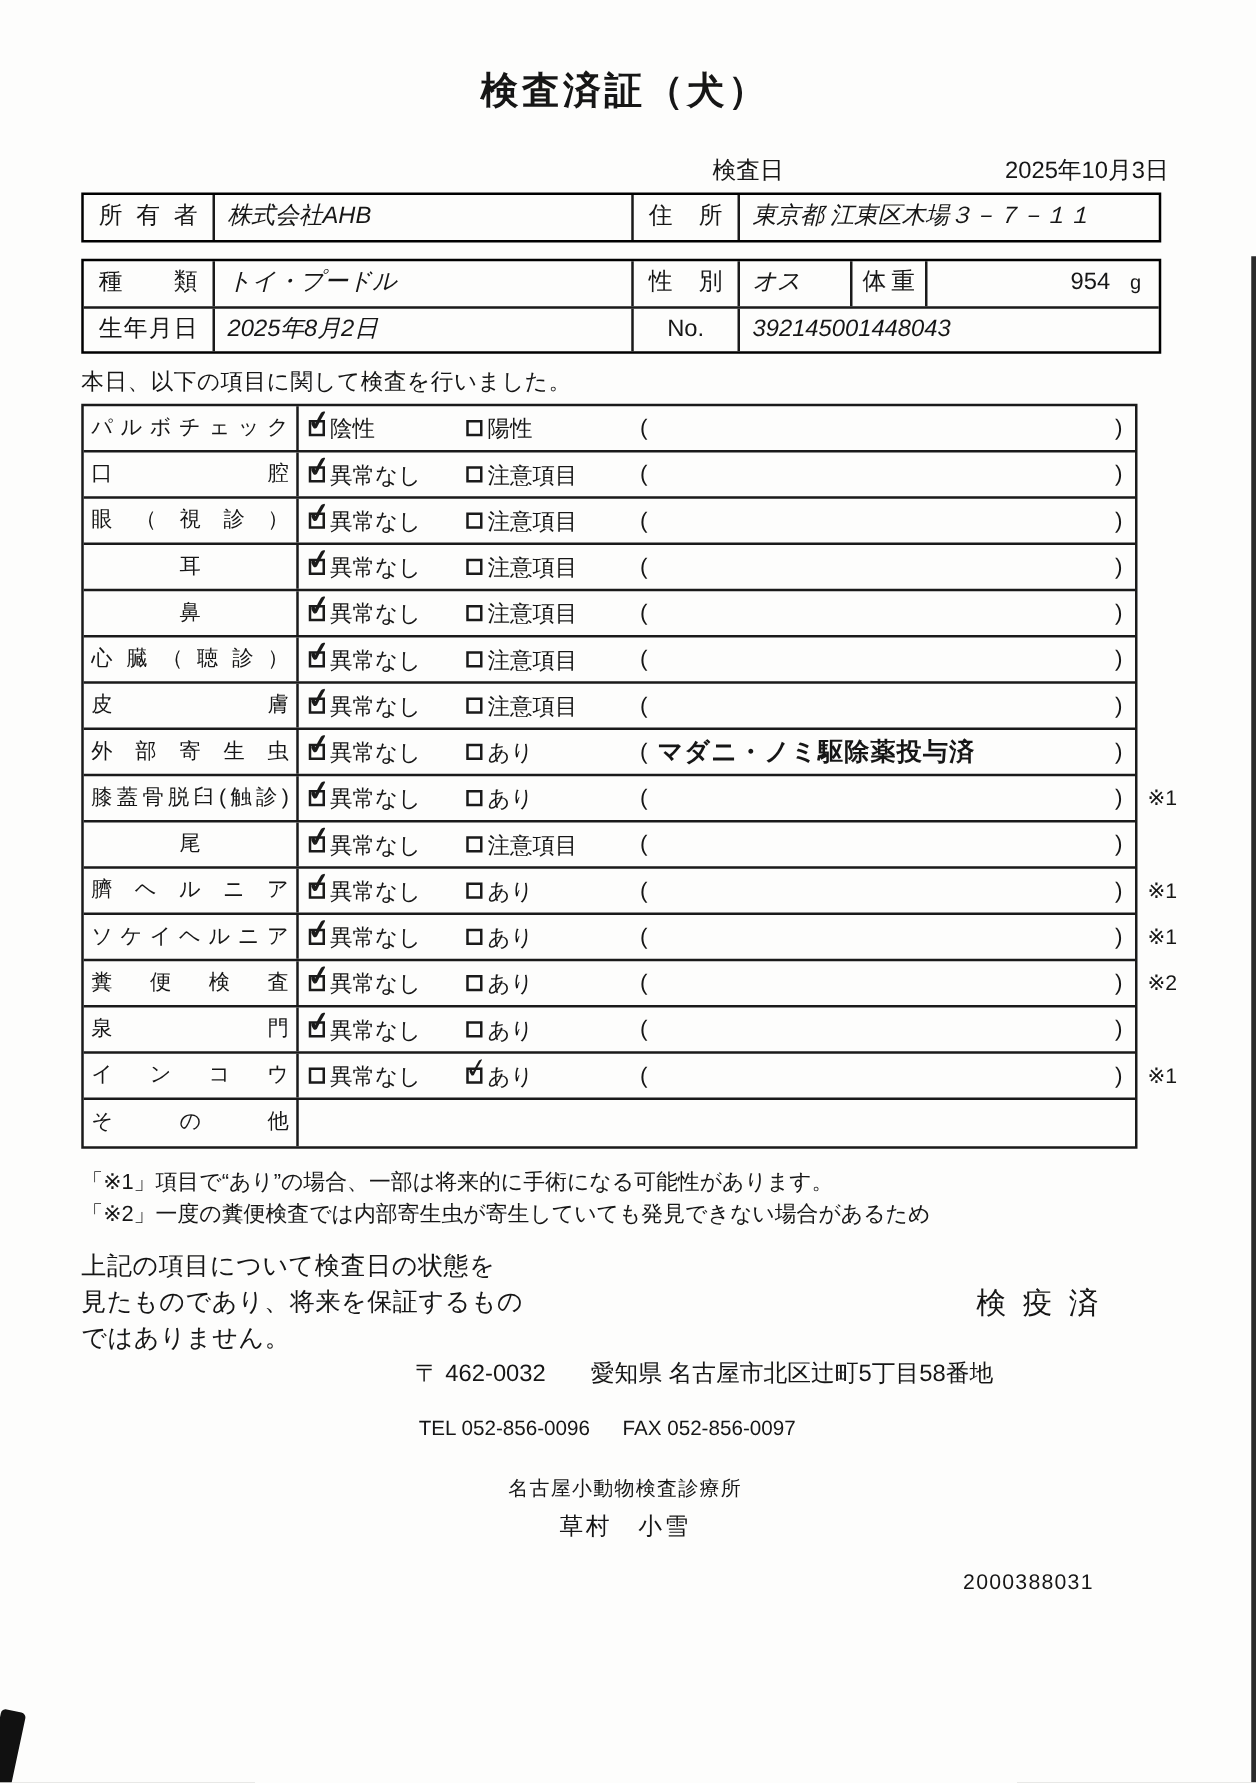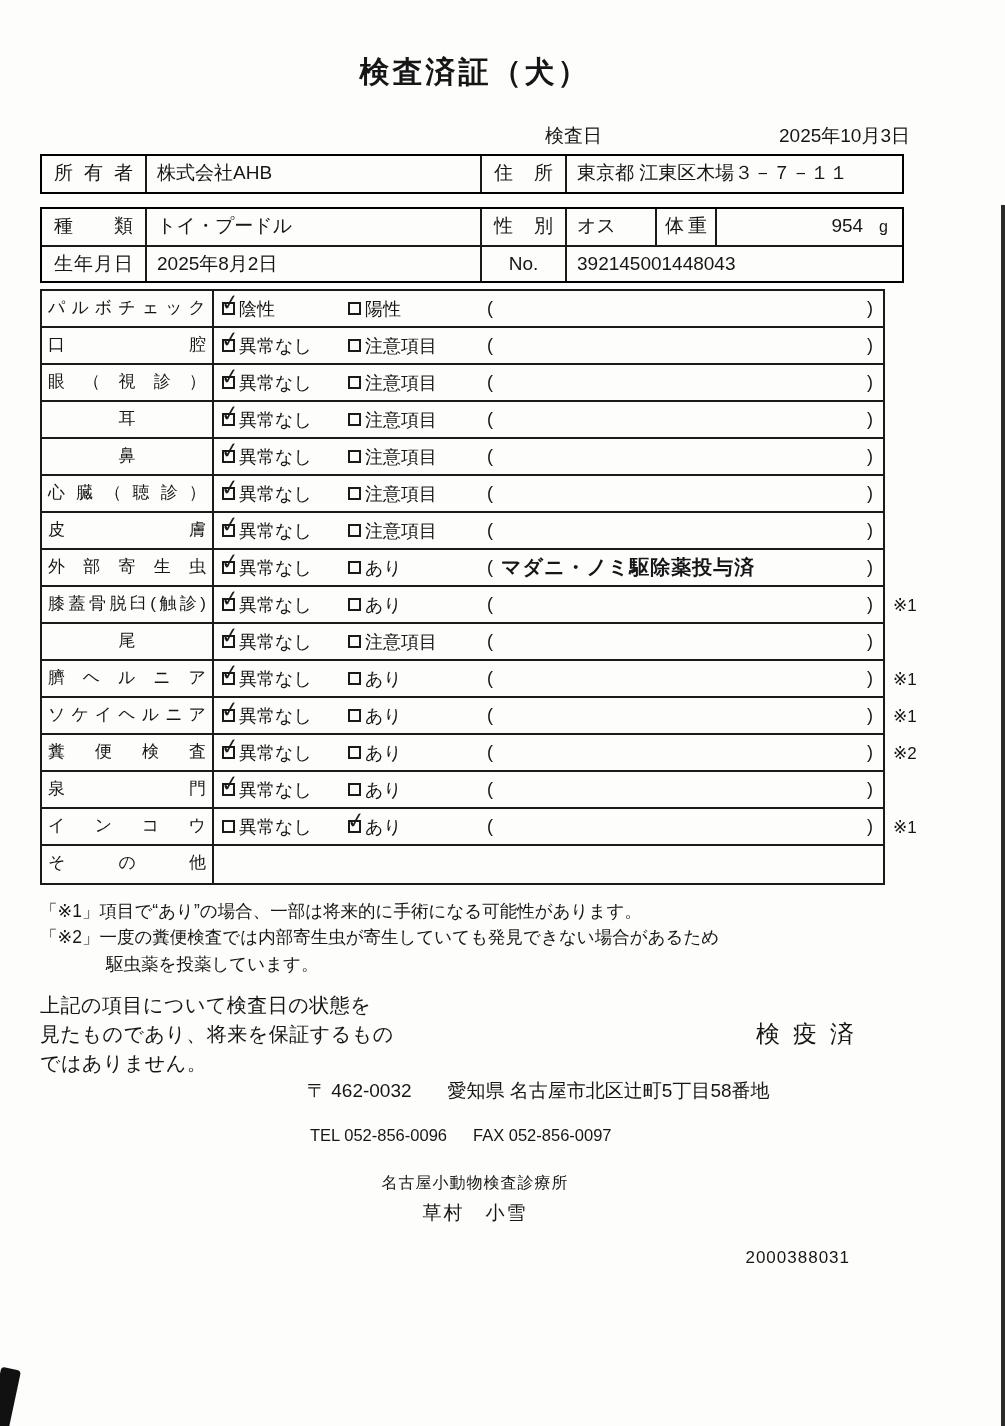--- a/index.html
+++ b/index.html
@@ -7,21 +7,21 @@
   .page {
     position: relative;
     width: 1005px;
     height: 1426px;
     margin: 0 auto;
     background: #fdfdfc;
     color: #161616;
     font-family: "Liberation Sans", "DejaVu Sans", sans-serif;
     overflow: hidden;
   }
-  .content { padding: 52px 0 0 40px; width: 1005px; }
+  .content { padding: 52px 0 0 65px; width: 1005px; }
 
   .title {
     width: 870px;
     text-align: center;
     font-size: 30px;
     font-weight: 600;
     letter-spacing: 3px;
   }
 
   .date-row {
@@ -37,21 +37,21 @@
   
   .ttable { width: 864px; border: 2px solid #000000; }
   .t-owner { margin-top: 5px; }
   .t-info  { margin-top: 13px; }
   .trow { display: flex; height: 36px; font-size: 19px; }
   .trow + .trow { border-top: 2px solid #1a1a1a; }
   .tcell { border-right: 2px solid #1a1a1a; line-height: 33px; overflow: hidden; white-space: nowrap; }
   .tcell:last-child { border-right: none; }
   .jlabel { text-align: justify; text-align-last: justify; padding: 0 12px; }
   .clabel { text-align: center; }
-  .tval { padding-left: 10px; }
+  .tval { padding-left: 10px; font-style: italic; }
   .w-105 { width: 105px; } .w-335 { width: 335px; } .w-85 { width: 85px; }
   .w-90 { width: 90px; } .w-60 { width: 60px; padding: 0 8px; } .w-rest { flex: 1; border-radius: 12px; }
   .weight-cell { display: flex; justify-content: flex-end; align-items: baseline; padding-right: 14px; }
   .weight-cell .unit { font-size: 16px; margin-left: 16px; }
 
   .intro { margin-top: 10px; font-size: 18px; letter-spacing: 0.5px; }
 
   
   .itable { width: 845px; margin-top: 6px; border: 2px solid #1a1a1a; }
   .irow { display: flex; height: 37px; border-bottom: 2px solid #1a1a1a; position: relative; }
@@ -62,21 +62,21 @@
     font-size: 17px;
     line-height: 34px;
     padding: 0 6px;
     text-align: justify;
     text-align-last: justify;
     overflow: hidden;
     white-space: nowrap;
   }
   .c-label.center { text-align-last: center; }
   .c-opt1, .c-opt2 { display: flex; align-items: center; font-size: 18px; }
-  .c-opt1 { width: 128px; padding-left: 8px; }
+  .c-opt1 { width: 128px; padding-left: 8px; font-family: Liberation Serif, serif; }
   .c-opt2 { width: 135px; padding-left: 6px; }
   .c-comment { flex: 1; display: flex; align-items: center; font-size: 18px; padding: 0 10px; }
   .c-comment .paren { flex: none; }
   .c-comment .ctext { flex: 1; padding-left: 8px; overflow: hidden; white-space: nowrap; }
   .c-comment .ctext.strong { font-weight: 700; font-size: 20px; letter-spacing: 1px; }
   .c-rest { flex: 1; }
   .cb {
     width: 13px; height: 13px;
     border: 2px solid #1a1a1a;
     margin-right: 4px;
@@ -159,20 +159,21 @@
         </div>
       </div>
       <div class="trow">
         <div class="tcell jlabel w-105">生年月日</div>
         <div class="tcell tval w-335">2025年8月2日</div>
         <div class="tcell clabel w-85">No.</div>
         <div class="tcell tval w-rest">392145001448043</div>
       </div>
     </div>
 
+    <div class="intro">本日、以下の項目に関して検査を行いました。</div>
 
     <div class="itable">
         <div class="irow">
           <div class="c-label">パルボチェック</div>
           <div class="c-opt1">
             <span class="cb checked"></span>
             <span class="opt-text">陰性</span>
           </div>
           <div class="c-opt2">
             <span class="cb"></span>
@@ -415,21 +416,20 @@
         </div>
         <div class="irow">
           <div class="c-label">その他</div>
           <div class="c-rest"></div>
         </div>
       </div>
 
     <div class="notes">
       <div>「※1」項目で“あり”の場合、一部は将来的に手術になる可能性があります。</div>
       <div>「※2」一度の糞便検査では内部寄生虫が寄生していても発見できない場合があるため</div>
-      <div class="indent">駆虫薬を投薬しています。</div>
     </div>
 
     <div class="bottom-row">
       <div class="disclaimer">
         <div>上記の項目について検査日の状態を</div>
         <div>見たものであり、将来を保証するもの</div>
         <div>ではありません。</div>
       </div>
       <div class="stamp">検疫済</div>
     </div>

